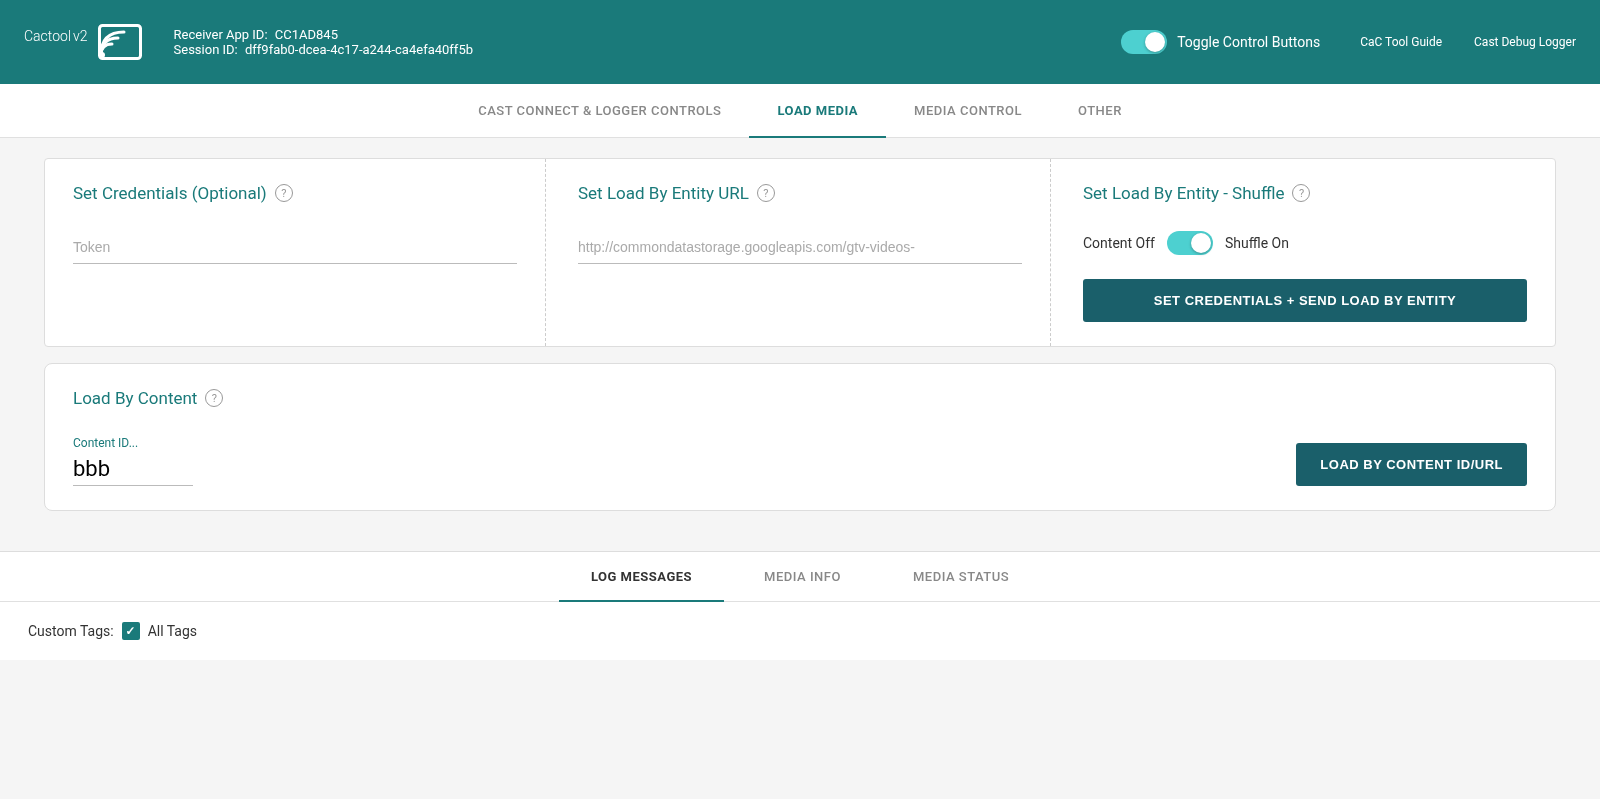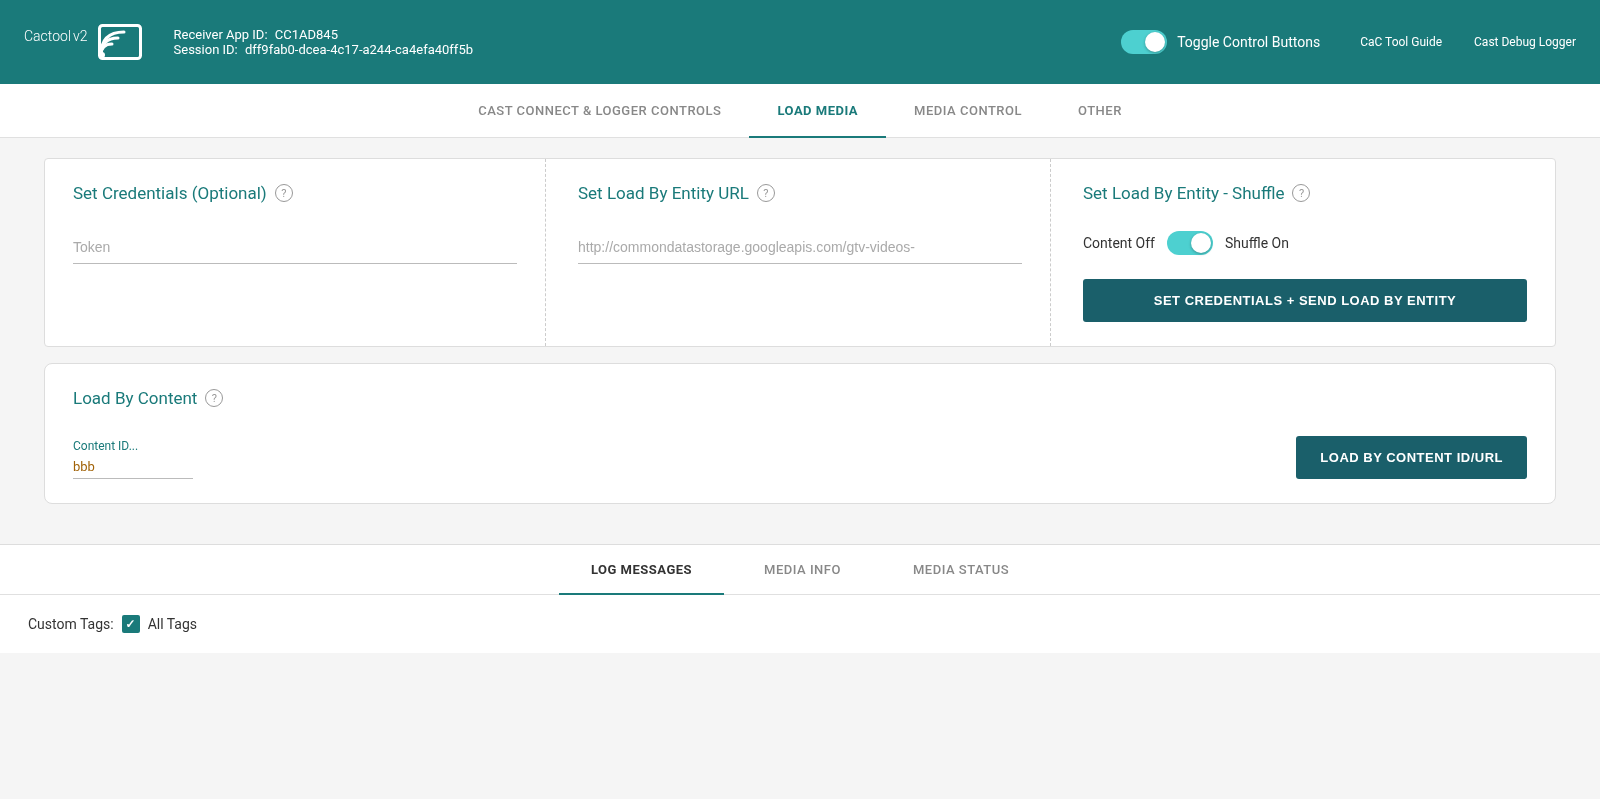--- a/index.html
+++ b/index.html
@@ -195,22 +195,22 @@
       display: flex;
       flex-direction: column;
       gap: 6px;
     }
     .field-label {
       font-size: 12px;
       color: #1a7a7a;
       font-weight: 400;
     }
     .field-value {
-      font-size: 13px;
-      color: #a16207;
+      font-size: 22px;
+      color: #000000;
       border-bottom: 1px solid #bbb;
       padding-bottom: 4px;
       min-width: 120px;
     }
     .field-group-url {
       flex: 1;
     }
     .field-value-url {
       font-size: 14px;
       color: #333;

